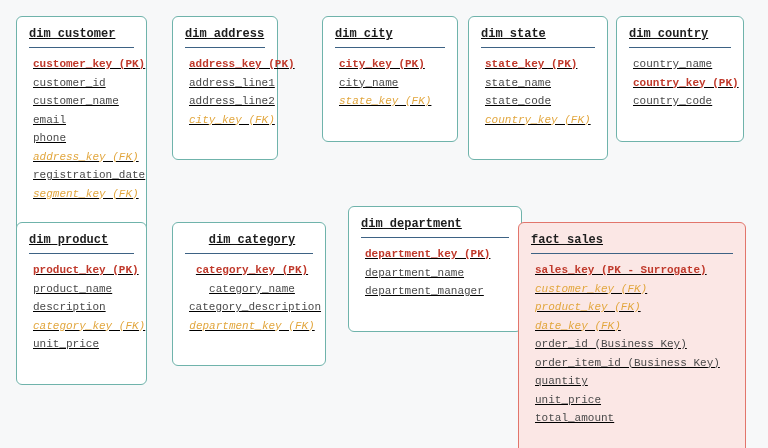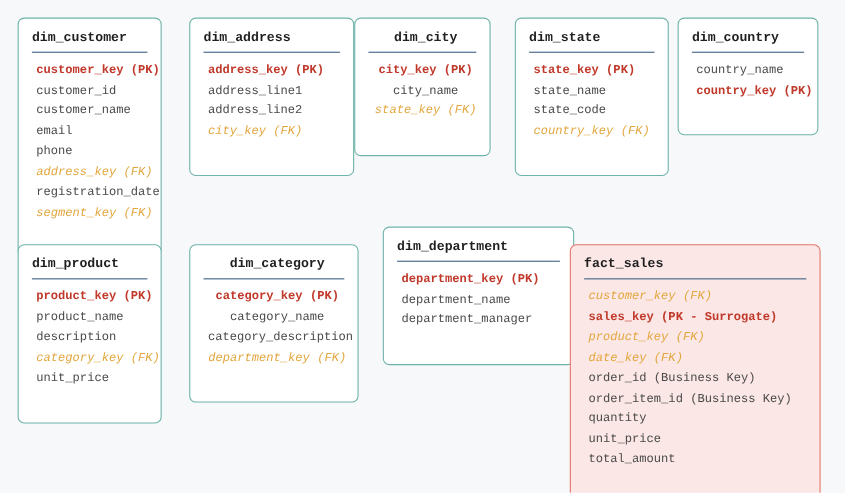--- a/index.html
+++ b/index.html
@@ -15,20 +15,21 @@
     background: var(--page-bg, #f7f8f9);
     overflow: hidden;
   }
   .table-card {
     position: absolute;
     box-sizing: border-box;
     background: var(--table-bg, #ffffff);
     border: 1.5px solid var(--dim-border, #6fb3ab);
     border-radius: 6px;
     padding: 9px 6px 26px 12px;
+    text-decoration: underline;
   }
   .table-card.fact {
     background: var(--fact-bg, #fbe7e5);
     border-color: var(--fact-border, #e2756b);
   }
   .table-title {
     font-size: 12px;
     font-weight: bold;
     color: var(--title-color, #1f1f1f);
     line-height: 16px;
@@ -71,32 +72,32 @@
         <li class="field normal">customer_id</li>
         <li class="field normal">customer_name</li>
         <li class="field normal">email</li>
         <li class="field normal">phone</li>
         <li class="field fk">address_key (FK)</li>
         <li class="field normal">registration_date</li>
         <li class="field fk">segment_key (FK)</li>
       </ul>
   </div>
 
-  <div class="table-card" style="left: 172px; top: 16px; width: 150px;">
+  <div class="table-card" style="left: 172px; top: 16px; width: 106px;">
     <div class="table-title">dim_address</div>
     <div class="table-divider"></div>
     <ul class="field-list">
         <li class="field pk">address_key (PK)</li>
         <li class="field normal">address_line1</li>
         <li class="field normal">address_line2</li>
         <li class="field fk">city_key (FK)</li>
       </ul>
   </div>
 
-  <div class="table-card" style="left: 322px; top: 16px; width: 124px; text-align: center;">
+  <div class="table-card" style="left: 322px; top: 16px; width: 136px;">
     <div class="table-title">dim_city</div>
     <div class="table-divider"></div>
     <ul class="field-list">
         <li class="field pk">city_key (PK)</li>
         <li class="field normal">city_name</li>
         <li class="field fk">state_key (FK)</li>
       </ul>
   </div>
 
   <div class="table-card" style="left: 468px; top: 16px; width: 140px;">
@@ -109,20 +110,21 @@
         <li class="field fk">country_key (FK)</li>
       </ul>
   </div>
 
   <div class="table-card" style="left: 616px; top: 16px; width: 128px;">
     <div class="table-title">dim_country</div>
     <div class="table-divider"></div>
     <ul class="field-list">
         <li class="field normal">country_name</li>
         <li class="field pk">country_key (PK)</li>
+        <li class="field normal">country_code</li>
       </ul>
   </div>
 
   <div class="table-card" style="left: 16px; top: 222px; width: 131px;">
     <div class="table-title">dim_product</div>
     <div class="table-divider"></div>
     <ul class="field-list">
         <li class="field pk">product_key (PK)</li>
         <li class="field normal">product_name</li>
         <li class="field normal">description</li>
@@ -149,22 +151,22 @@
         <li class="field pk">department_key (PK)</li>
         <li class="field normal">department_name</li>
         <li class="field normal">department_manager</li>
       </ul>
   </div>
 
   <div class="table-card fact" style="left: 518px; top: 222px; width: 228px;">
     <div class="table-title">fact_sales</div>
     <div class="table-divider"></div>
     <ul class="field-list">
+        <li class="field pk">sales_key (PK - Surrogate)</li>
         <li class="field fk">customer_key (FK)</li>
-        <li class="field pk">sales_key (PK - Surrogate)</li>
         <li class="field fk">product_key (FK)</li>
         <li class="field fk">date_key (FK)</li>
         <li class="field normal">order_id (Business Key)</li>
         <li class="field normal">order_item_id (Business Key)</li>
         <li class="field normal">quantity</li>
         <li class="field normal">unit_price</li>
         <li class="field normal">total_amount</li>
       </ul>
   </div>
 </div>

